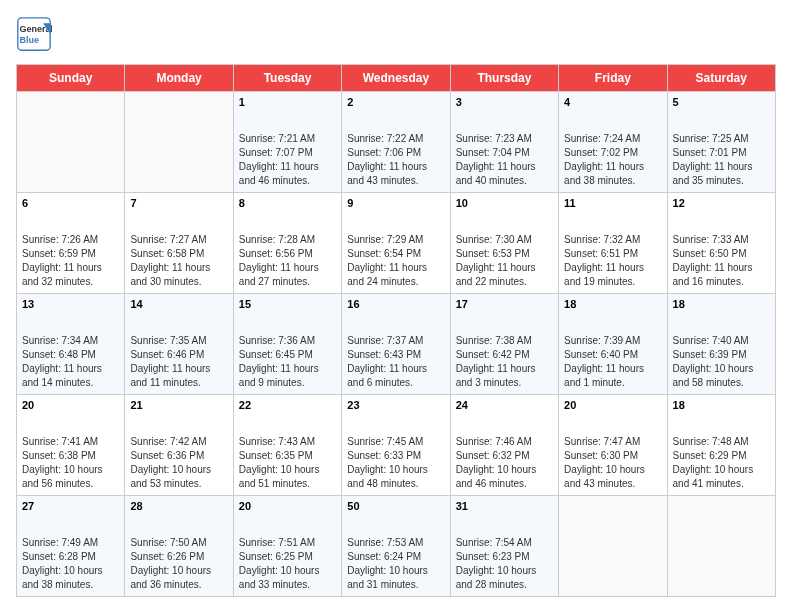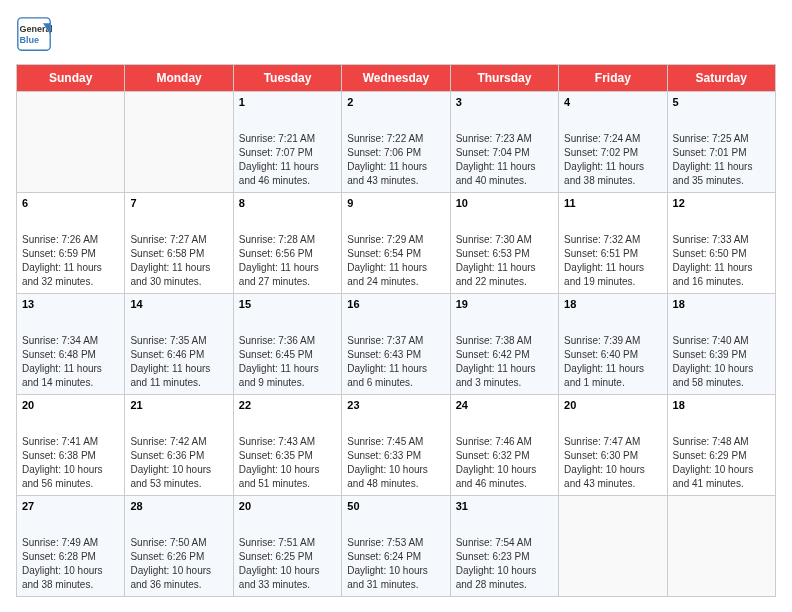--- a/index.html
+++ b/index.html
@@ -178,21 +178,21 @@
         </td>
         <td>
           <span class="day-num">15</span>
           <div class="day-info">Sunrise: 7:36 AM<br>Sunset: 6:45 PM<br>Daylight: 11 hours and 9 minutes.</div>
         </td>
         <td>
           <span class="day-num">16</span>
           <div class="day-info">Sunrise: 7:37 AM<br>Sunset: 6:43 PM<br>Daylight: 11 hours and 6 minutes.</div>
         </td>
         <td>
-          <span class="day-num">19</span>
+          <span class="day-num">17</span>
           <div class="day-info">Sunrise: 7:38 AM<br>Sunset: 6:42 PM<br>Daylight: 11 hours and 3 minutes.</div>
         </td>
         <td>
           <span class="day-num">18</span>
           <div class="day-info">Sunrise: 7:39 AM<br>Sunset: 6:40 PM<br>Daylight: 11 hours and 1 minute.</div>
         </td>
         <td>
           <span class="day-num">18</span>
           <div class="day-info">Sunrise: 7:40 AM<br>Sunset: 6:39 PM<br>Daylight: 10 hours and 58 minutes.</div>
         </td>

